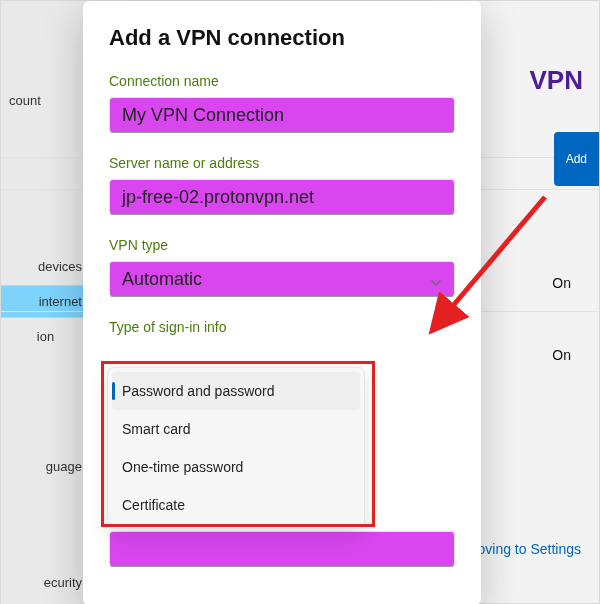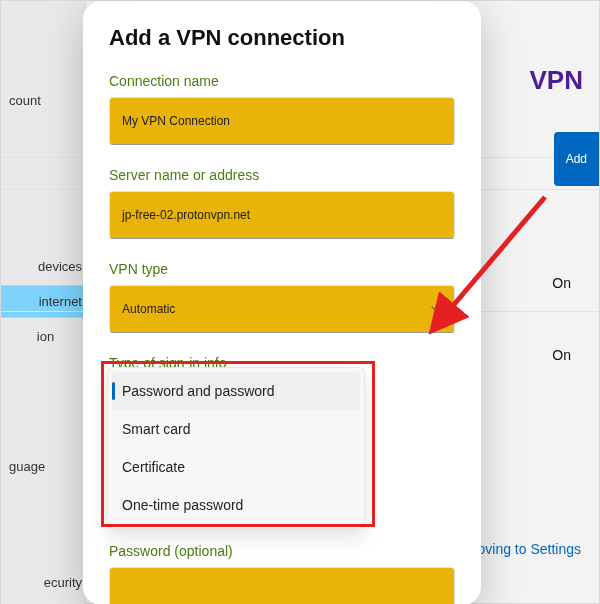--- a/index.html
+++ b/index.html
@@ -7,28 +7,28 @@
     .viewport { position: relative; width: 600px; height: 604px; background: #f3f3f3; border: 1px solid #d9d9d9; }
     .bgcol { position: absolute; left: 0; top: 0; width: 85px; height: 604px; background: #e9e9e9; border-right: 1px solid #dcdcdc; padding-left: 10px; }
     .bg-item { position: absolute; left: 0; width: 85px; font-size: 13px; color: #333; padding: 8px 4px 8px 8px; }
     .bg-item.sel { background: #7dd3fc; border-top: 1px solid #cfcfcf; border-bottom: 1px solid #cfcfcf; }
     .bg-title { position: absolute; right: 16px; top: 64px; font-size: 26px; font-weight: 600; color: #4c1d95; }
     .bg-add { position: absolute; right: 0; top: 131px; background: #0067c0; color: #fff; font-size: 12px; padding: 20px 12px; border-radius: 4px 0 0 4px; }
     .bg-row-on { position: absolute; right: 28px; font-size: 14px; color: #111; }
     .bg-link { position: absolute; right: 18px; bottom: 46px; font-size: 14px; color: #0067c0; }
     .hr { position: absolute; left: 0; right: 0; height: 1px; background: #e2e2e2; }
 
-    .dialog { position: absolute; left: 82px; top: 0; width: 398px; height: 604px; background: #fff; border-radius: 18px; box-shadow: 0 12px 40px rgba(0,0,0,.22); overflow: hidden; }
+    .dialog { position: absolute; left: 82px; top: 0; width: 398px; height: 604px; background: #fff; border-radius: 6px; box-shadow: 0 12px 40px rgba(0,0,0,.22); overflow: hidden; }
     .dialog-inner { padding: 24px 26px 0 26px; }
     .dlg-title { font-size: 22px; font-weight: 600; color: #111; margin-bottom: 22px; }
     .field-label { font-size: 14px; color: #4d7c0f; margin-bottom: 8px; margin-top: 6px; }
     .textfield, .selectfield {
-      width: 100%; height: 48px; background: #eab308; border: 1px solid #e4e4e4;
+      width: 100%; height: 36px; background: #d946ef; border: 1px solid #e4e4e4;
       border-bottom: 1px solid #9a9a9a; border-radius: 4px; padding: 0 12px;
-      font-size: 12px; color: #222; display: flex; align-items: center; justify-content: space-between;
+      font-size: 18px; color: #222; display: flex; align-items: center; justify-content: space-between;
       margin-bottom: 22px;
     }
     .chev { width: 12px; height: 12px; }
     .chev svg { width: 12px; height: 12px; }
 
     .dropdown {
       position: absolute; left: 106px; top: 366px; width: 258px; background: #f7f7f7;
       border: 1px solid #e6e6e6; border-radius: 6px; box-shadow: 0 8px 20px rgba(0,0,0,.12);
       padding: 4px 0;
     }
@@ -43,21 +43,21 @@
   </style>
 </head>
 <body>
 
 <div class="viewport">
   <div class="bgcol">
     <div class="bg-item" style="top:84px;">count</div>
     <div class="bg-item" style="top:250px; text-align:right;">devices</div>
     <div class="bg-item sel" style="top:284px; text-align:right;">internet</div>
     <div class="bg-item" style="top:320px; text-align:center;">ion</div>
-    <div class="bg-item" style="top:450px; ">guage</div>
+    <div class="bg-item" style="top:450px; text-align:right;">guage</div>
     <div class="bg-item" style="top:566px; text-align:right;">ecurity</div>
   </div>
 
   <div class="hr" style="top:156px;"></div>
   <div class="hr" style="top:188px;"></div>
   <div class="hr" style="top:310px;"></div>
 
   <div class="bg-title">VPN</div>
   <div class="bg-add">Add</div>
   <div class="bg-row-on" style="top:274px;">On</div>
@@ -100,24 +100,24 @@
   </div>
 
   <div class="dropdown">
     <div class="dd-item sel">
       <span>Password and password</span>
     </div>
     <div class="dd-item">
       <span>Smart card</span>
     </div>
     <div class="dd-item">
-      <span>Certificate</span>
+      <span>One-time password</span>
     </div>
     <div class="dd-item">
-      <span>One-time password</span>
+      <span>Certificate</span>
     </div>
   </div>
 
   <div class="redbox"></div>
 
   <svg class="arrow" width="180" height="180" viewBox="0 0 180 180">
     <defs>
       <marker id="ah" markerWidth="8" markerHeight="8" refX="6" refY="4" orient="auto">
         <path d="M0,0 L8,4 L0,8 Z" fill="#e42020"></path>
       </marker>

